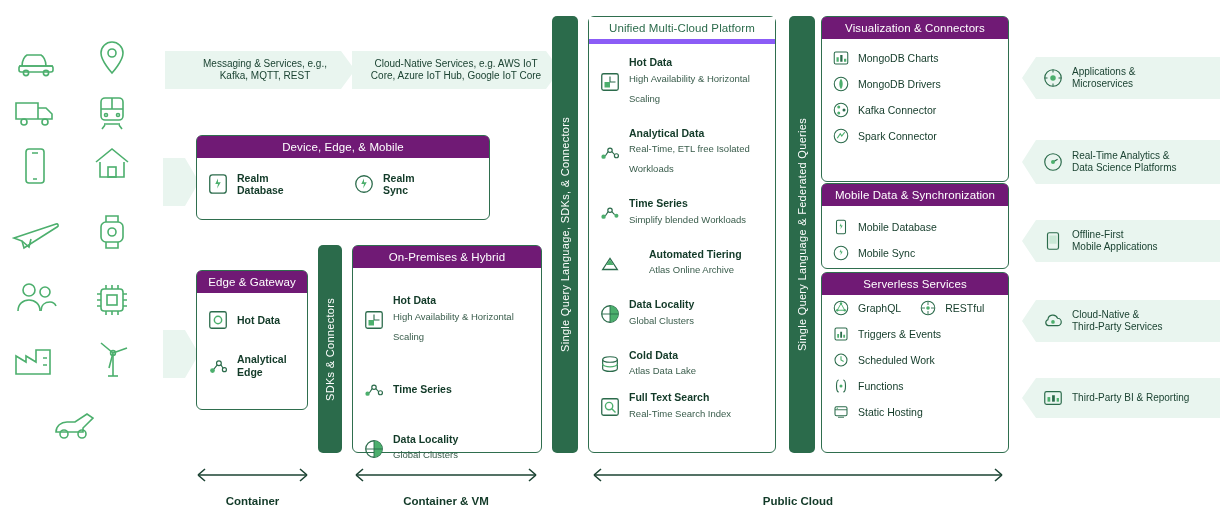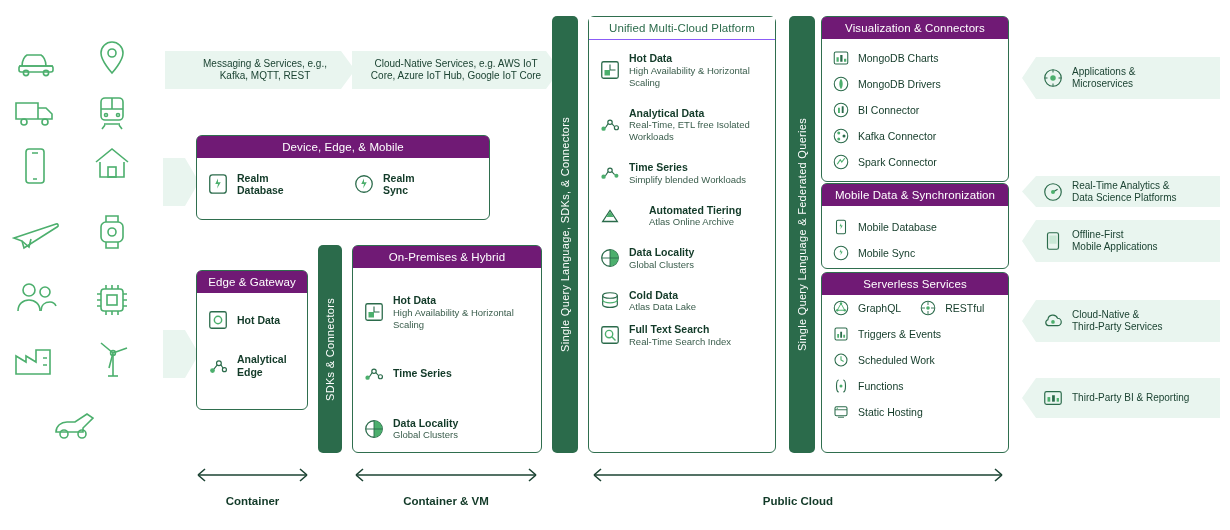--- a/index.html
+++ b/index.html
@@ -25,29 +25,29 @@
   .panel-head{
     background:#701a75;
     color:#ffffff;
     font-size:11.5px;
     text-align:center;
     padding:5px 4px;
     border-radius:4px 4px 0 0;
     letter-spacing:.1px;
   }
   .panel-head.light{
-    background:#ffffff;color:#2b6b4b;border-bottom:1px solid #8b5cf6;border-radius:0;
+    background:#ffffff;color:#2b6b4b;border-bottom:5px solid #8b5cf6;border-radius:0;
   }
   .row{
     display:flex;align-items:center;gap:8px;
     padding:4px 10px;
   }
   .row .txt{font-size:10.5px;line-height:12.5px;}
   .row .txt b{font-size:10.5px;font-weight:bold;display:block;color:#123a28;}
-  .row .txt span{display:block;color:#3a5d4c;font-size:9.5px;line-height:12px;}
+  .row .txt span{display:block;color:#3a5d4c;font-size:9.5px;line-height:20px;}
   .row .one{font-size:10.5px;color:#123a28;}
 
   .ico{width:22px;height:22px;flex:0 0 22px;display:block;}
   .ico.sm{width:18px;height:18px;flex:0 0 18px;}
 
   
   .vbar{
     position:absolute;
     background:#2b6b4b;
     border-radius:5px;
@@ -437,28 +437,20 @@
           <rect x="16" y="13" width="3" height="4" fill="#4caf6d"></rect>
       </svg>
       <div class="one">MongoDB Charts</div>
     </div>
     <div class="row">
       <svg class="ico sm" viewBox="0 0 24 24">
         <circle cx="12" cy="12" r="9" fill="none" stroke="#2b6b4b" stroke-width="1.4"></circle>
         <path d="M12 5c3 3 3 10 0 14-3-4-3-11 0-14z" fill="#4caf6d"></path>
       </svg>
       <div class="one">MongoDB Drivers</div>
-    </div>
-    <div class="row">
-      <svg class="ico sm" viewBox="0 0 24 24">
-        <circle cx="12" cy="12" r="9" fill="none" stroke="#2b6b4b" stroke-width="1.4"></circle>
-        <rect x="8" y="9" width="2.5" height="7" fill="#4caf6d"></rect>
-          <rect x="13" y="7" width="2.5" height="9" fill="#2b6b4b"></rect>
-      </svg>
-      <div class="one">BI Connector</div>
     </div>
     <div class="row">
       <svg class="ico sm" viewBox="0 0 24 24">
         <circle cx="12" cy="12" r="9" fill="none" stroke="#2b6b4b" stroke-width="1.4"></circle>
         <circle cx="9" cy="8" r="2" fill="#4caf6d"></circle>
           <circle cx="9" cy="16" r="2" fill="#4caf6d"></circle>
           <circle cx="16" cy="12" r="2" fill="#2b6b4b"></circle>
       </svg>
       <div class="one">Kafka Connector</div>
     </div>
@@ -550,21 +542,21 @@
       <circle cx="12" cy="12" r="9" fill="none" stroke="#2b6b4b" stroke-width="1.3"></circle>
       <circle cx="12" cy="12" r="3" fill="#4caf6d"></circle>
       <path d="M12 3v3M12 18v3M3 12h3M18 12h3" stroke="#2b6b4b" stroke-width="1.1"></path>
     </svg>
     <div>
       <div class="ctxt">Applications &amp;</div>
       <div class="ctxt">Microservices</div>
     </div>
   </div>
 
-  <div class="chev left" style="left:1022px;top:140px;width:198px;height:31px;margin-top:36px;">
+  <div class="chev left" style="left:1022px;top:140px;width:198px;height:44px;">
     <svg class="ico" viewBox="0 0 24 24" style="margin-right:8px;">
       <circle cx="12" cy="12" r="9" fill="none" stroke="#2b6b4b" stroke-width="1.3"></circle>
       <path d="M12 12l5-3" stroke="#2b6b4b" stroke-width="1.3"></path>
       <circle cx="12" cy="12" r="2.2" fill="#4caf6d"></circle>
     </svg>
     <div>
       <div class="ctxt">Real-Time Analytics &amp;</div>
       <div class="ctxt">Data Science Platforms</div>
     </div>
   </div>

